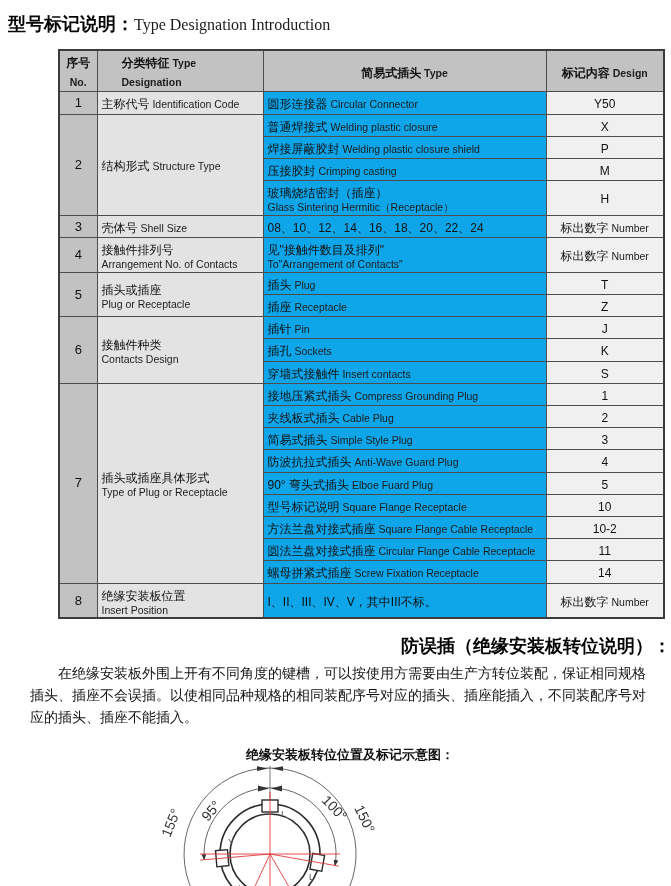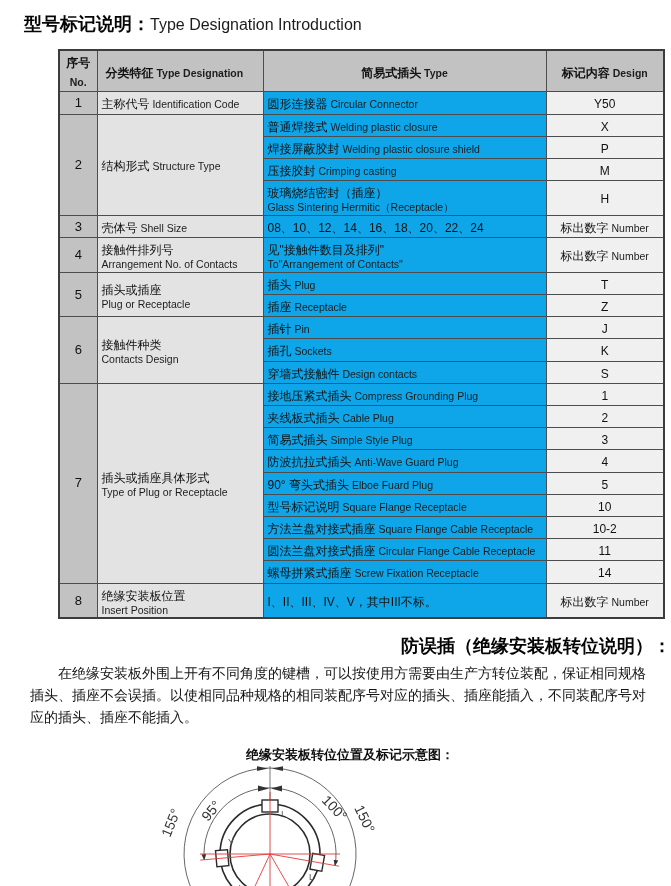--- a/index.html
+++ b/index.html
@@ -1,28 +1,28 @@
 <!DOCTYPE html>
 <html><head>
 <meta charset="utf-8">
 <style>
   html,body{margin:0;padding:0;background:#ffffff;}
   body{width:671px;font-family:"Liberation Sans","DejaVu Sans",sans-serif;color:#111;}
   .page{width:671px;height:886px;background:#fff;overflow:hidden;position:relative;}
 
-  .doc-title{margin:12px 0 0 24px;font-size:18px;font-weight:bold;color:#050505;}
+  .doc-title{margin:12px 0 0 8px;font-size:18px;font-weight:bold;color:#050505;font-family:Liberation Serif, serif;}
   .doc-title .en{font-weight:normal;font-size:16px;}
 
   
   table.main{border-collapse:collapse;margin:13px 0 0 58px;table-layout:fixed;border:2px solid #3c3c3c;}
   table.main col.c1{width:38px;} table.main col.c2{width:166px;}
   table.main col.c3{width:283px;} table.main col.c4{width:118px;}
   table.main th,table.main td{border:1px solid #4d4d4d;padding:1px 4px;vertical-align:middle;line-height:1.2;}
   table.main th{background:#c2c2c2;font-weight:bold;text-align:center;height:16px;}
-  table.main th:nth-child(2){text-align:left;padding-left:8px;}
+  table.main th:nth-child(2){text-align:left;padding-left:24px;}
   td.no-cell{background:#c2c2c2;text-align:center;font-size:13px;}
   td.feat-cell{background:#e3e3e3;text-align:left;padding-left:8px;}
   td.type-cell{background:#0ea5e9;text-align:left;padding-left:6px;height:15px;}
   td.design-cell{background:#f0f0f0;text-align:center;}
   .zh{font-size:12px;} .en{font-size:10.5px;color:#1c1c1c;} .blk{display:block;}
 
   .sec-heading{margin:15px 0 0 8px;font-size:18px;font-weight:bold;color:#050505;text-align:right;}
   .para{margin:5px 20px 0 30px;width:618px;font-size:14px;line-height:1.55;text-indent:2em;color:#141414;}
   .caption{margin:18px 16px 0 45px;font-size:13px;font-weight:bold;color:#101010;text-align:center;}
 
@@ -104,21 +104,21 @@
           <td class="no-cell" rowspan="3">6</td>
           <td class="feat-cell" rowspan="3"><span class="zh">接触件种类</span><span class="en blk">Contacts Design</span></td>
           <td class="type-cell"><span class="zh">插针</span><span class="en"> Pin</span></td>
           <td class="design-cell"><span class="zh">J</span></td>
         </tr>
         <tr>
           <td class="type-cell"><span class="zh">插孔</span><span class="en"> Sockets</span></td>
           <td class="design-cell"><span class="zh">K</span></td>
         </tr>
         <tr>
-          <td class="type-cell"><span class="zh">穿墙式接触件</span><span class="en"> Design contacts</span></td>
+          <td class="type-cell"><span class="zh">穿墙式接触件</span><span class="en"> Insert contacts</span></td>
           <td class="design-cell"><span class="zh">S</span></td>
         </tr>
         <tr>
           <td class="no-cell" rowspan="9">7</td>
           <td class="feat-cell" rowspan="9"><span class="zh">插头或插座具体形式</span><span class="en blk">Type of Plug or Receptacle</span></td>
           <td class="type-cell"><span class="zh">接地压紧式插头</span><span class="en"> Compress Grounding Plug</span></td>
           <td class="design-cell"><span class="zh">1</span></td>
         </tr>
         <tr>
           <td class="type-cell"><span class="zh">夹线板式插头</span><span class="en"> Cable Plug</span></td>

